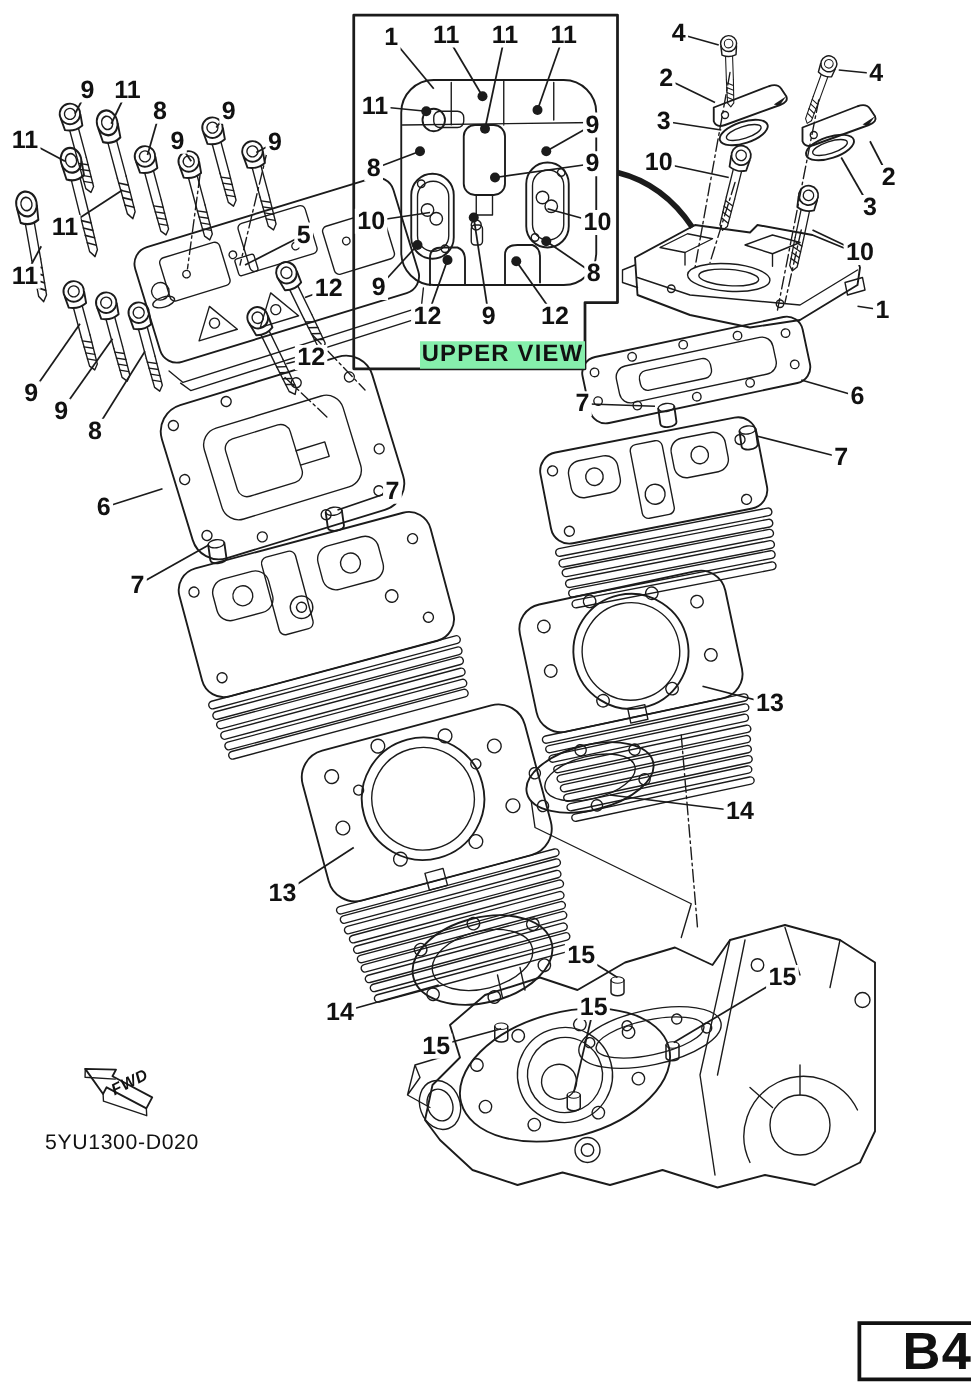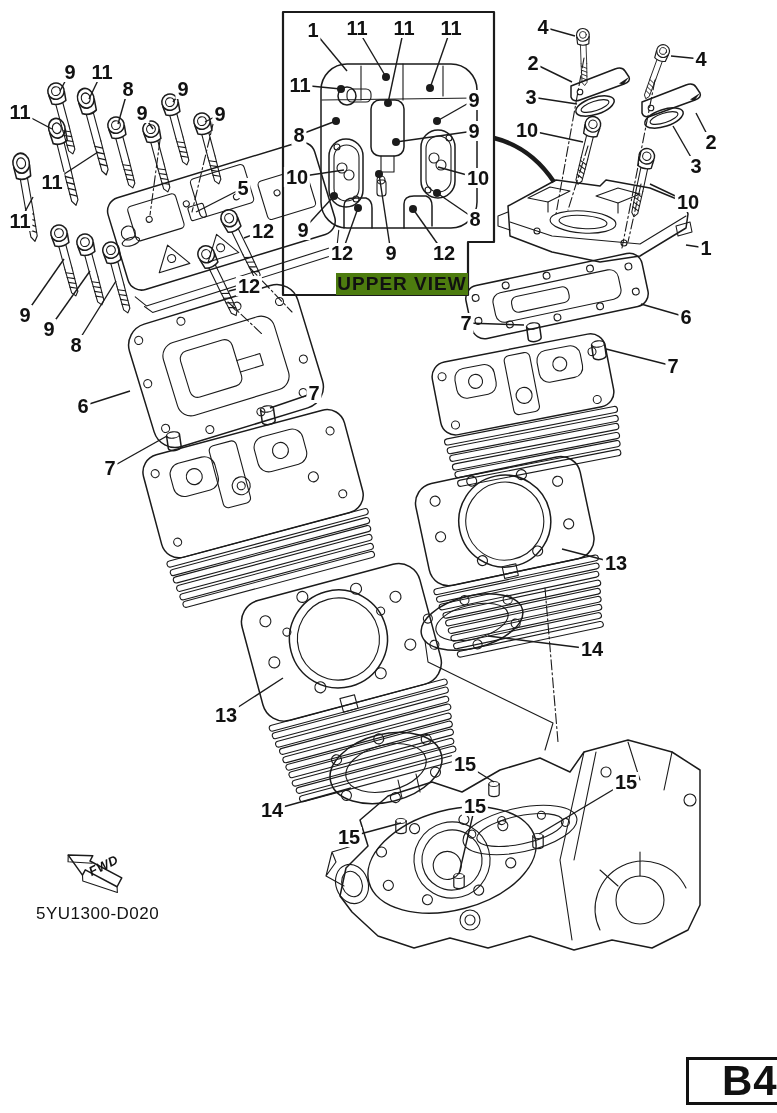--- a/index.html
+++ b/index.html
@@ -12,21 +12,21 @@
   .thick{stroke-width:2.2;}
   .swoosh{stroke-width:4.5;fill:none;stroke:#1b1b1b;}
   .dashdot{stroke-dasharray:10 3 2 3;stroke-width:1.1;}
   .leader{stroke:#1b1b1b;stroke-width:1.4;}
   .dot{fill:#1b1b1b;stroke:none;}
   #callout-layer{position:absolute;left:0;top:0;width:100%;height:100%;pointer-events:none;}
   .callout{position:absolute;transform:translate(-50%,-50%);
            font:700 20px "Liberation Sans",sans-serif;color:#111;
            background:#fff;padding:0 2px;line-height:1;white-space:nowrap;}
   .inset-label{position:absolute;left:336px;top:273px;width:132px;text-align:center;
-           font:600 19px "Liberation Sans",sans-serif;letter-spacing:1px;color:#111;background:#4d7c0f;}
+           font:600 19px "Liberation Sans",sans-serif;letter-spacing:1px;color:#111;background:#86efac;}
   .code{position:absolute;left:36px;top:904px;font:500 17px "Liberation Sans",sans-serif;
            letter-spacing:0.5px;color:#111;}
   .fwd-label{position:absolute;left:88px;top:858px;font:italic 700 13px "Liberation Sans",sans-serif;
            color:#111;transform:rotate(-26deg);letter-spacing:0.5px;}
   .b4box{position:absolute;left:686px;top:1057px;width:120px;height:42px;border:3px solid #111;
            background:#fff;overflow:hidden;}
   .b4box span{display:block;font:700 42px "Liberation Sans",sans-serif;color:#111;
            padding-left:33px;line-height:42px;letter-spacing:1px;}
 </style>
 </head>

